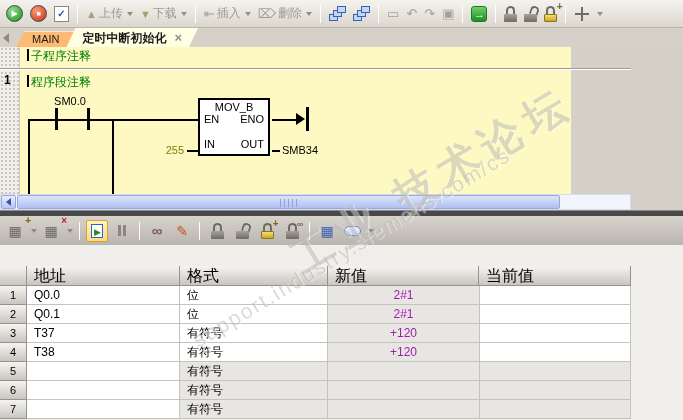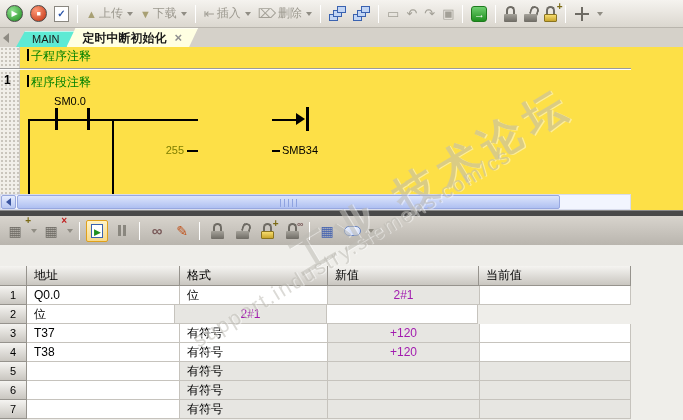--- a/index.html
+++ b/index.html
@@ -51,21 +51,21 @@
     border-top:5px solid transparent; border-bottom:5px solid transparent; border-right:6px solid #8E8B83; }
   .tab { height:16px; line-height:15px; padding:0 16px; margin-left:-9px;
     clip-path:polygon(9px 0, 100% 0, calc(100% - 9px) 100%, 0 100%);
     font-size:11px; color:#1A1A1A; white-space:nowrap; border-top:1px solid rgba(255,255,255,.6); }
   .tab.first { margin-left:0; }
   .tab.active { height:19px; line-height:18px; font-weight:bold; font-size:12px; z-index:2;
     display:flex; align-items:center; gap:8px; }
   .tab-close { color:#8F8F8F; font-weight:bold; font-size:13px; line-height:12px; }
 
   
-  .editor { position:absolute; left:0; top:47px; width:683px; height:163px; background:#fde047; }
+  .editor { position:absolute; left:0; top:47px; width:571px; height:163px; background:#fef9c3; }
   .gutter { position:absolute; left:0; top:0; width:20px; height:147px;
     background-color:#F1EFE9; background-image:radial-gradient(#C9C5BC 1px, transparent 1px);
     background-size:4px 4px; border-right:1px solid #CFCBC3; }
   .green-txt { position:absolute; font-size:12px; }
   .cbar { position:absolute; width:2px; height:12px; background:#000; }
   .net-sep { position:absolute; left:0; top:21px; width:631px; height:2px;
     background:linear-gradient(#9B9B9B 50%, #FFFFFF 50%); }
   .net-num { position:absolute; left:4px; top:26px; font-weight:bold; font-size:12px; }
   .hl { position:absolute; height:2px; background:#000; }
   .vl { position:absolute; width:2px; background:#000; }
@@ -113,21 +113,21 @@
   .rings { position:absolute; top:-4px; right:-5px; font-size:9px; color:#7A5A5A; font-weight:bold; }
   .capsule { width:17px; height:10px; border:1px solid #6884C0; border-radius:5px;
     background:linear-gradient(#EAF0FF,#C4D2F4); }
 
   
   .wtable { position:absolute; left:0; top:50px; width:631px; }
   .trow { display:flex; height:19px; } .trow.hdr { height:20px; }
   .cell { border-right:1px solid #C6C3BD; border-bottom:1px solid #C6C3BD;
     background:#fff; font-size:12px; line-height:18px; padding-left:7px; overflow:hidden; white-space:nowrap; }
   .hcell, .ncell { background:linear-gradient(#F5F4F1,#C9C6C0); border-right:1px solid #96938D;
-    border-bottom:1px solid #96938D; font-size:12px; line-height:19px; }
+    border-bottom:1px solid #96938D; font-size:16px; line-height:19px; }
   .hcell { padding-left:7px; }
   .ncell { text-align:center; padding-left:0; font-size:11px; }
   .c0 { width:27px; } .c1 { width:153px; } .c2 { width:148px; } .c3 { width:152px; } .c4 { width:151px; }
   .cell.cur { text-align:center; padding-left:0; color:#a21caf; }
   .cell.grayed { background:#E7E6E2; }
 
   
   .wm { position:absolute; pointer-events:none; z-index:50; color:#BFBDB6; opacity:.55;
         text-shadow:1px 1px 0 rgba(255,255,255,.8); white-space:nowrap; }
   .wm-cn { left:295px; top:235px; font-size:42px; font-weight:bold; letter-spacing:8px;
@@ -226,21 +226,21 @@
       </div>
     <div class="tb-sep"></div>
     <div class="tb-btn">
       <span class="branch-ic"></span>
       </div>
     <span class="tri-down"></span>
   </div>
 
   <div class="tabbar">
     <span class="tab-scroll"></span>
-    <div class="tab first" style="background: #5eead4;">
+    <div class="tab first" style="background: #fdba74;">
       <span>MAIN</span></div>
     <div class="tab active" style="background: rgb(255, 255, 226);">
       <span>定时中断初始化</span>
       <span class="tab-close">×</span>
       </div>
   </div>
 
   <div class="editor">
     <div class="gutter"></div>
     <div class="cbar" style="left:27px;top:2px"></div>
@@ -250,20 +250,27 @@
     <div class="cbar" style="left:27px;top:28px"></div>
     <div class="green-txt" style="left: 31px; top: 27px; color: rgb(0, 128, 0);">程序段注释</div>
 
     <div class="opnd" style="left:46px;top:48px;width:48px;text-align:center">SM0.0</div>
     <div class="vl" style="left:28px;top:72px;height:75px"></div>
     <div class="hl" style="left:28px;top:72px;width:170px"></div>
     <div class="contact-bar" style="left:55px"></div>
     <div class="contact-bar" style="left:87px"></div>
     <div class="vl" style="left:112px;top:72px;height:75px"></div>
 
+    <div class="movbox">
+      <div class="ttl">MOV_B</div>
+      <div class="pin" style="left:4px;top:13px">EN</div>
+      <div class="pin" style="right:4px;top:13px">ENO</div>
+      <div class="pin" style="left:4px;bottom:4px">IN</div>
+      <div class="pin" style="right:4px;bottom:4px">OUT</div>
+    </div>
     <div class="hl" style="left:272px;top:72px;width:26px"></div>
     <div class="arrowhead"></div>
     <div class="arrowbar"></div>
     <div class="opnd olive" style="left:158px;top:97px;width:26px;text-align:right">255</div>
     <div class="hl" style="left:187px;top:103px;width:11px"></div>
     <div class="hl" style="left:272px;top:103px;width:8px"></div>
     <div class="opnd" style="left:282px;top:97px">SMB34</div>
 
     <div class="hscroll">
       <div class="hs-btn"></div>
@@ -352,20 +359,21 @@
       </div>
       <div class="trow">
         <div class="ncell c0">1</div>
         <div class="cell c1">Q0.0</div>
         <div class="cell c2">位</div>
         <div class="cell c3 cur grayed">2#1</div>
         <div class="cell c4"></div>
       </div>
       <div class="trow">
         <div class="ncell c0">2</div>
+        <div class="cell c1">Q0.1</div>
         <div class="cell c2">位</div>
         <div class="cell c3 cur grayed">2#1</div>
         <div class="cell c4"></div>
       </div>
       <div class="trow">
         <div class="ncell c0">3</div>
         <div class="cell c1">T37</div>
         <div class="cell c2">有符号</div>
         <div class="cell c3 cur grayed">+120</div>
         <div class="cell c4"></div>

